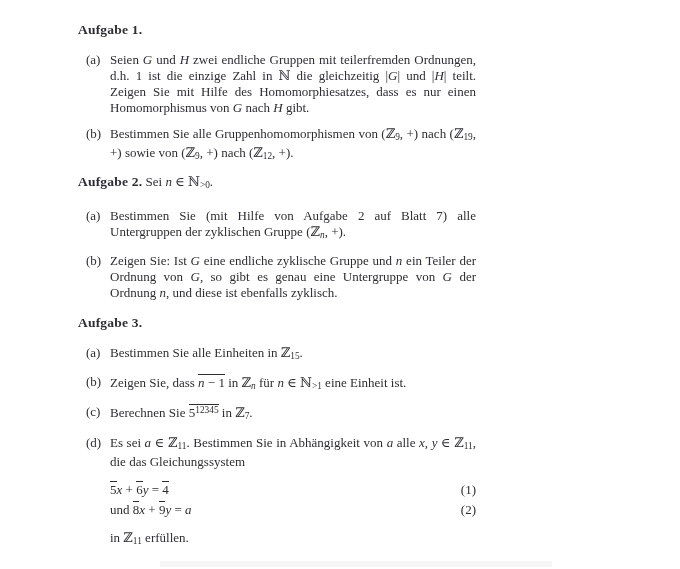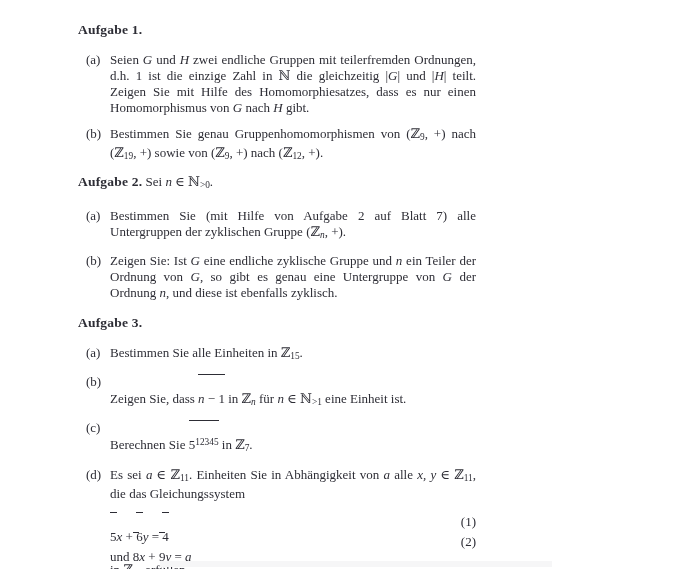--- a/index.html
+++ b/index.html
@@ -26,21 +26,21 @@
   .item-body { flex: 1 1 auto; min-width: 0; }
   .item-text { text-align: justify; }
   .eq-block { margin-top: 10px; }
   .eq-row { position: relative; text-align: left; height: 20px; line-height: 20px; }
   .eq-tag { position: absolute; right: 0; top: 0; }
   .after-text { margin-top: 10px; }
   
   .rs-i { font-style: italic; }
   .rs-sub { font-size: 0.72em; vertical-align: -0.24em; letter-spacing: 0; }
   .rs-sup { font-size: 0.72em; vertical-align: 0.45em; }
-  .rs-ol { display: inline-block; border-top: 1px solid currentColor; padding-top: 17px; line-height: 1.05; }
+  .rs-ol { display: inline-block; border-top: 1px solid currentColor; padding-top: 1px; line-height: 1.05; }
   
   .bottom-smudge {
     position: absolute; bottom: 2px; left: 160px; right: 0; height: 6px;
     background: #f6f6f7;
   }
 </style>
 </head>
 <body>
 
 <div class="doc" id="doc">
@@ -53,21 +53,21 @@
   <div class="item">
     <span class="item-label">(a)</span>
     <div class="item-body">
       <div class="item-text"><span>Seien </span><span class="rs-i">G</span><span> und </span><span class="rs-i">H</span><span> zwei endliche Gruppen mit teilerfremden Ordnungen, d.h. 1 ist die einzige Zahl in ℕ die gleichzeitig |</span><span class="rs-i">G</span><span>| und |</span><span class="rs-i">H</span><span>| teilt. Zeigen Sie mit Hilfe des Homomorphiesatzes, dass es nur einen Homomorphismus von </span><span class="rs-i">G</span><span> nach </span><span class="rs-i">H</span><span> gibt.</span></div>
     </div>
   </div>
 
   <div class="item">
     <span class="item-label">(b)</span>
     <div class="item-body">
-      <div class="item-text"><span>Bestimmen Sie genau Gruppenhomomorphismen von (ℤ</span><span class="rs-sub">9</span><span>, +) nach (ℤ</span><span class="rs-sub">19</span><span>, +) sowie von (ℤ</span><span class="rs-sub">9</span><span>, +) nach (ℤ</span><span class="rs-sub">12</span><span>, +).</span></div>
+      <div class="item-text"><span>Bestimmen Sie alle Gruppenhomomorphismen von (ℤ</span><span class="rs-sub">9</span><span>, +) nach (ℤ</span><span class="rs-sub">19</span><span>, +) sowie von (ℤ</span><span class="rs-sub">9</span><span>, +) nach (ℤ</span><span class="rs-sub">12</span><span>, +).</span></div>
     </div>
   </div>
 </div>
   </section>
 
   <section class="section">
     <div class="heading-row">
       <span class="heading">Aufgabe 2.</span><span class="heading-intro"><span> Sei </span><span class="rs-i">n</span><span> ∈ ℕ</span><span class="rs-sub">&gt;0</span><span>.</span></span>
     </div>
     <div class="items">
@@ -109,21 +109,21 @@
   <div class="item">
     <span class="item-label">(c)</span>
     <div class="item-body">
       <div class="item-text"><span>Berechnen Sie </span><span class="rs-ol"><span>5</span><span class="rs-sup">12345</span></span><span> in ℤ</span><span class="rs-sub">7</span><span>.</span></div>
     </div>
   </div>
 
   <div class="item">
     <span class="item-label">(d)</span>
     <div class="item-body">
-      <div class="item-text"><span>Es sei </span><span class="rs-i">a</span><span> ∈ ℤ</span><span class="rs-sub">11</span><span>. Einheiten Sie in Abhängigkeit von </span><span class="rs-i">a</span><span> alle </span><span class="rs-i">x, y</span><span> ∈ ℤ</span><span class="rs-sub">11</span><span>, die das Gleichungs­system</span></div>
+      <div class="item-text"><span>Es sei </span><span class="rs-i">a</span><span> ∈ ℤ</span><span class="rs-sub">11</span><span>. Bestimmen Sie in Abhängigkeit von </span><span class="rs-i">a</span><span> alle </span><span class="rs-i">x, y</span><span> ∈ ℤ</span><span class="rs-sub">11</span><span>, die das Gleichungs­system</span></div>
     <div class="eq-block">
   <div class="eq-row">
     <span class="eq"><span class="rs-ol"><span>5</span></span><span class="rs-i">x</span><span> + </span><span class="rs-ol"><span>6</span></span><span class="rs-i">y</span><span> = </span><span class="rs-ol"><span>4</span></span></span>
     <span class="eq-tag">(1)</span>
   </div>
 
   <div class="eq-row">
     <span class="eq"><span>und </span><span class="rs-ol"><span>8</span></span><span class="rs-i">x</span><span> + </span><span class="rs-ol"><span>9</span></span><span class="rs-i">y</span><span> = </span><span class="rs-i">a</span></span>
     <span class="eq-tag">(2)</span>
   </div>

